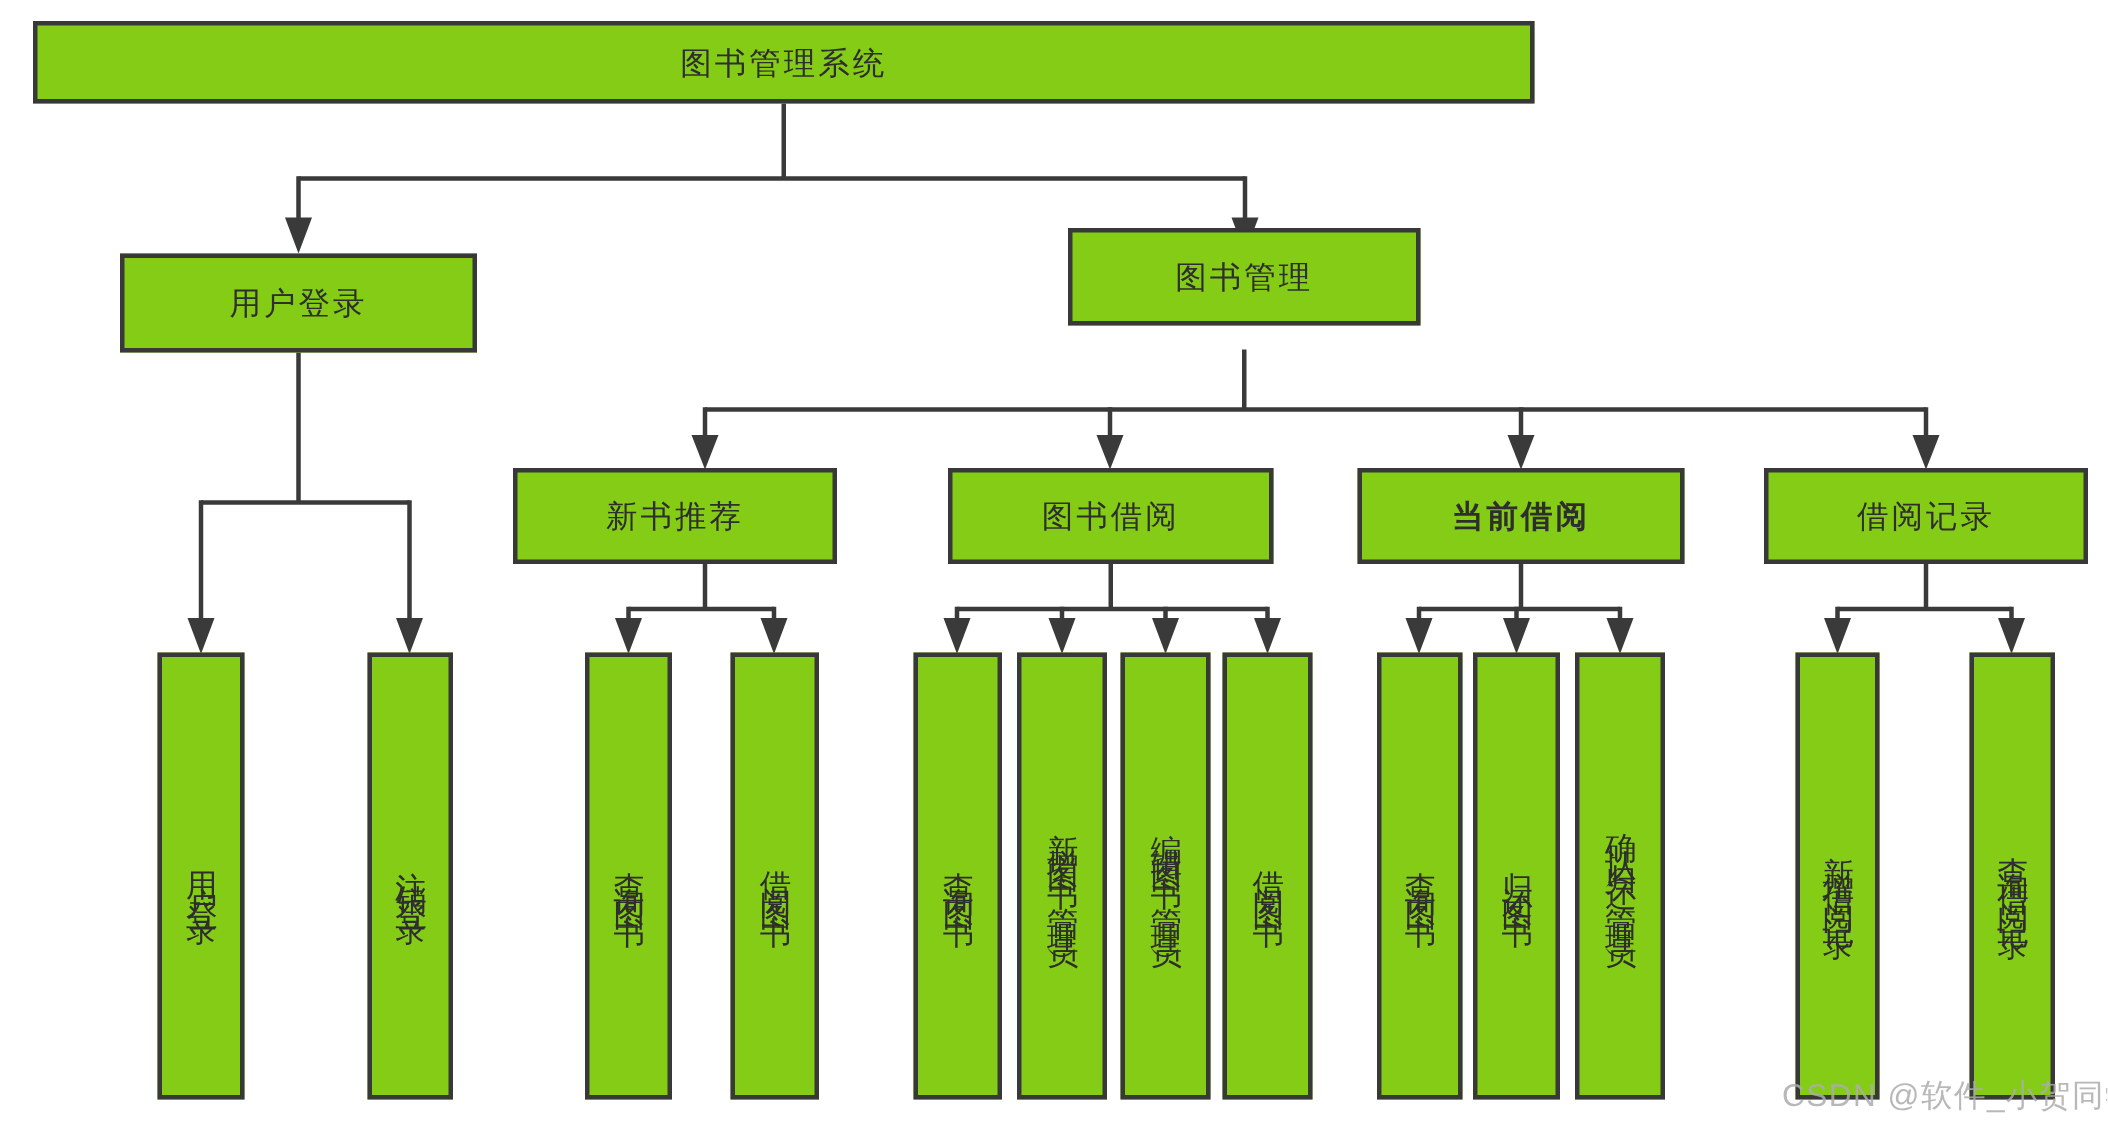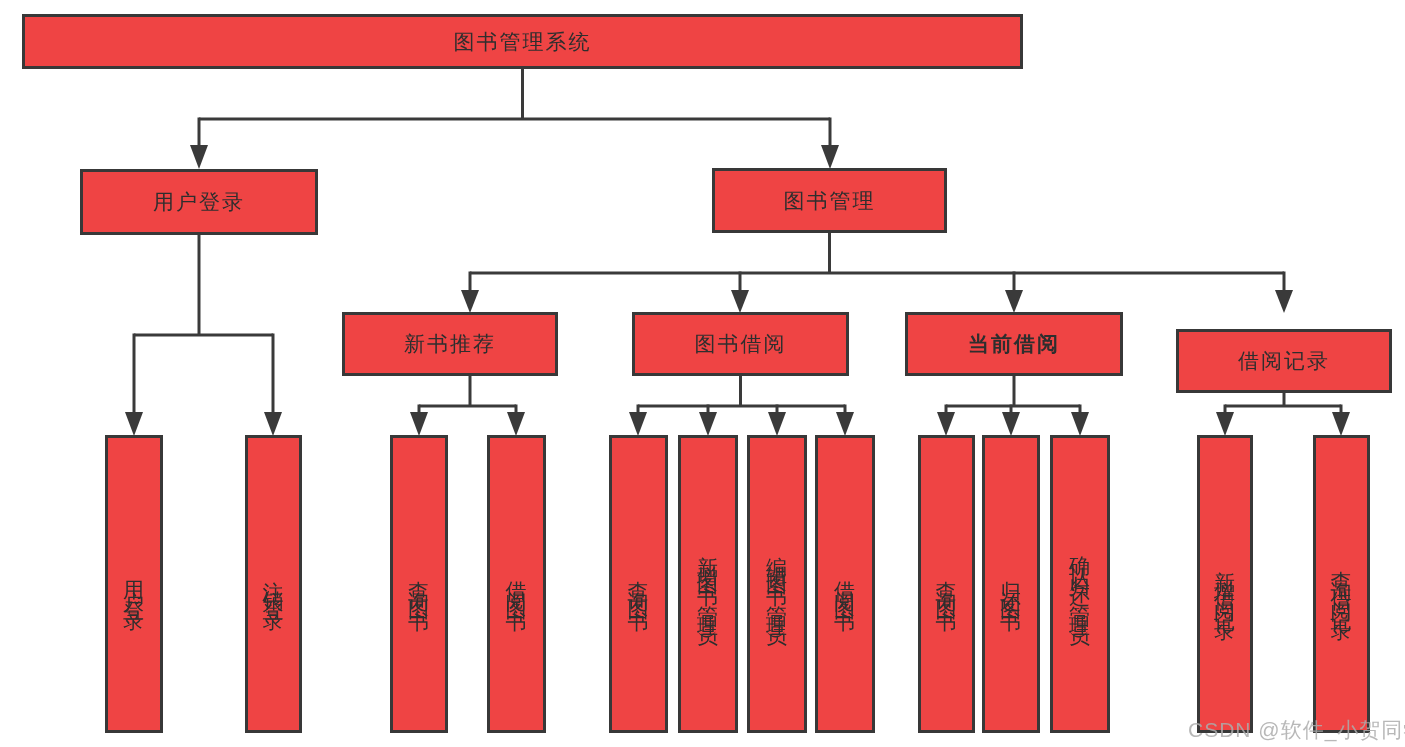--- a/index.html
+++ b/index.html
@@ -12,46 +12,46 @@
     overflow: hidden;
   }
   .connector-layer {
     position: absolute;
     left: 0; top: 0;
     width: 1405px; height: 747px;
   }
   .node {
     position: absolute;
     box-sizing: border-box;
-    background: #ef4444;
+    background: #84cc16;
     border: 3px solid #383838;
     display: flex;
     align-items: center;
     justify-content: center;
     font-size: 21px;
     color: #2e2e2e;
     letter-spacing: 2px;
     z-index: 2;
     text-align: center;
   }
   .leaf {
     writing-mode: vertical-lr;
     letter-spacing: 10px;
     line-height: 1;
     top: 435px;
     height: 298px;
   }
   
   .p-root { left: 22px;  top: 14px;  width: 1001px; height: 55px; }
   .p-l2a  { left: 80px;  top: 169px; width: 238px;  height: 66px; }
-  .p-l2b  { left: 712px; top: 168px; width: 235px;  height: 65px; }
+  .p-l2b  { left: 712px; top: 152px; width: 235px;  height: 65px; }
   .p-l3a  { left: 342px; top: 312px; width: 216px;  height: 64px; }
   .p-l3b  { left: 632px; top: 312px; width: 217px;  height: 64px; }
   .p-l3c  { left: 905px; top: 312px; width: 218px;  height: 64px; font-weight: bold; }
-  .p-l3d  { left: 1176px;top: 329px; width: 216px;  height: 64px; }
+  .p-l3d  { left: 1176px;top: 312px; width: 216px;  height: 64px; }
   .p-ul1  { left: 105px;  width: 58px; }
   .p-ul2  { left: 245px;  width: 57px; }
   .p-nb1  { left: 390px;  width: 58px; }
   .p-nb2  { left: 487px;  width: 59px; }
   .p-bb1  { left: 609px;  width: 59px; }
   .p-bb2  { left: 678px;  width: 60px; }
   .p-bb3  { left: 747px;  width: 60px; }
   .p-bb4  { left: 815px;  width: 60px; }
   .p-cb1  { left: 918px;  width: 57px; }
   .p-cb2  { left: 982px;  width: 58px; }

